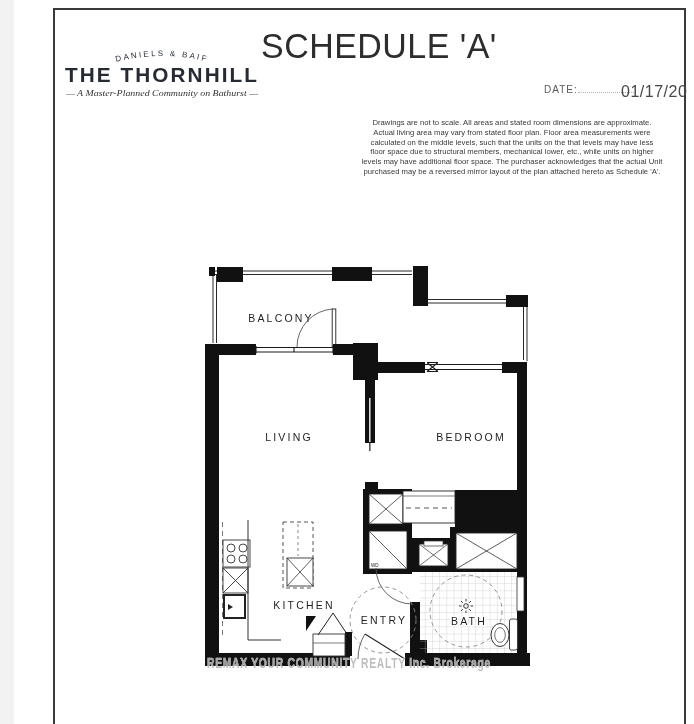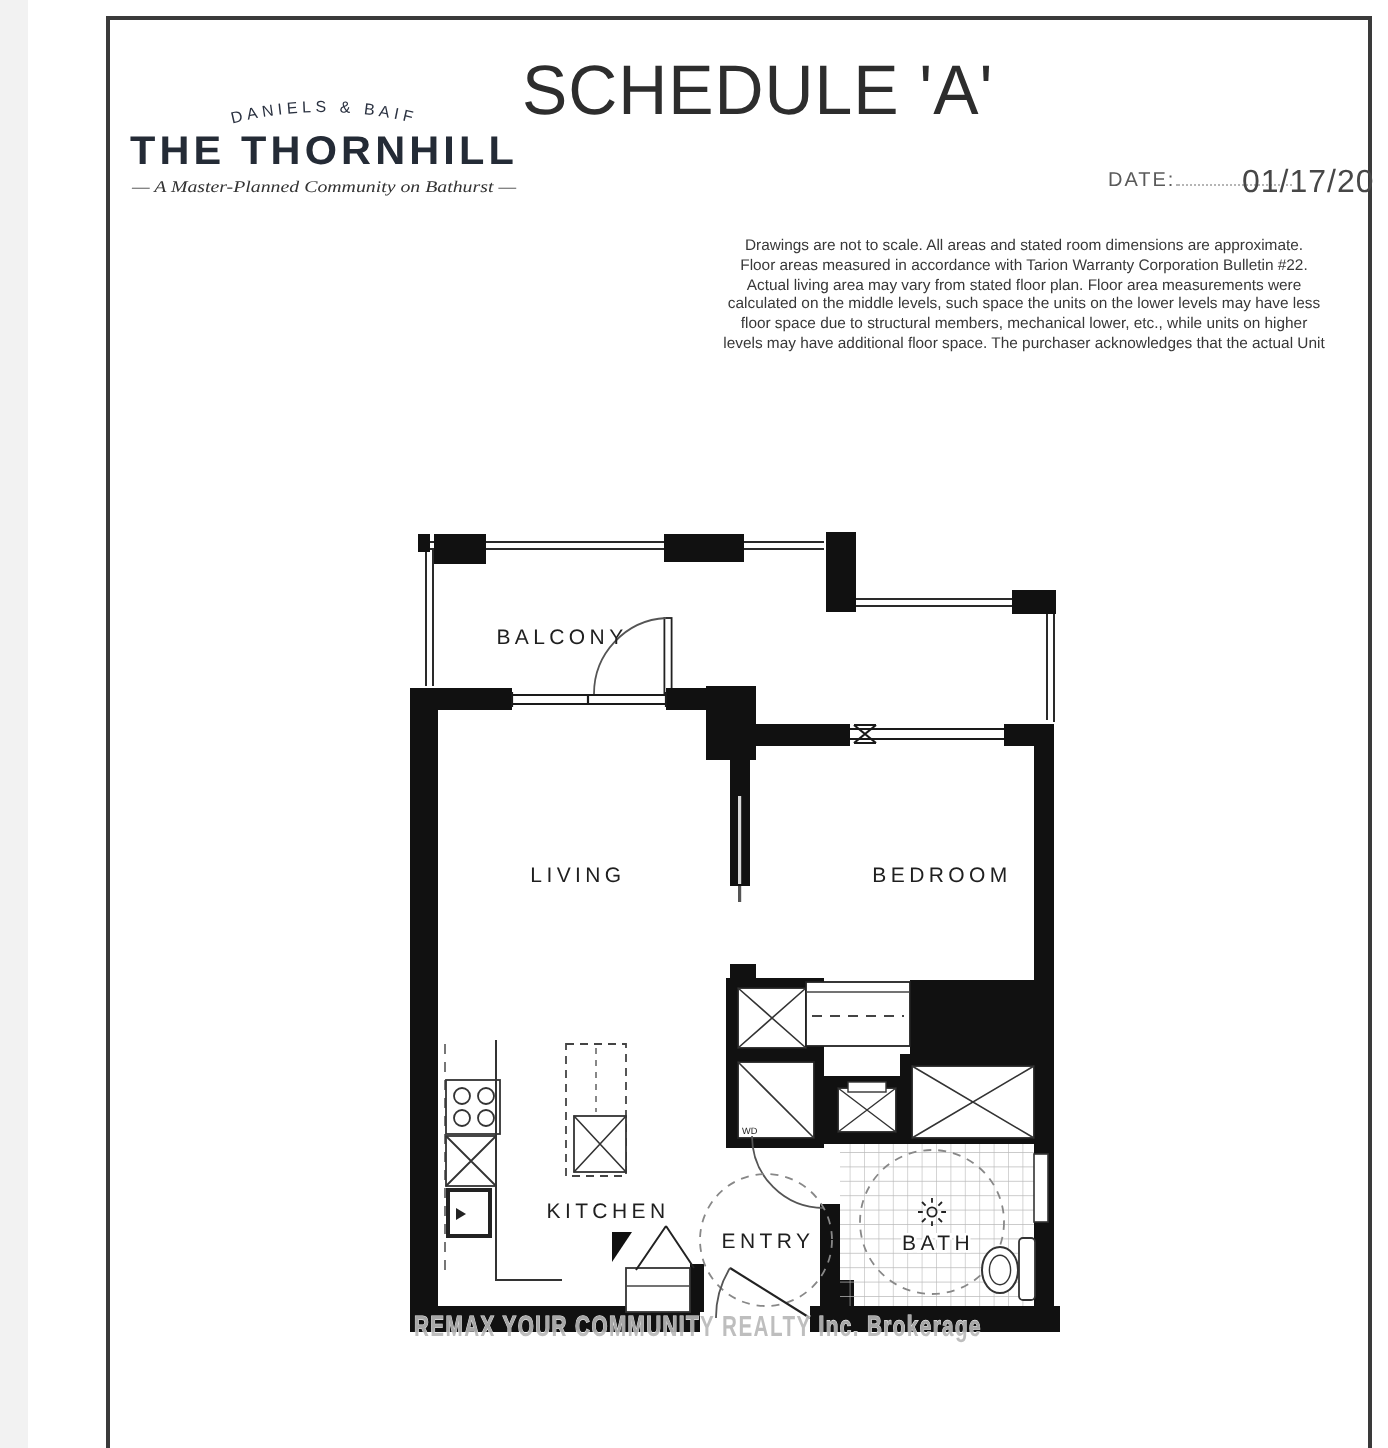--- a/index.html
+++ b/index.html
@@ -3,21 +3,21 @@
 <meta charset="utf-8">
 <style>
   html,body{margin:0;padding:0;width:694px;height:724px;background:#ffffff;overflow:hidden;
     font-family:"Liberation Sans", sans-serif;}
   .scan-strip{position:absolute;left:0;top:0;width:14px;height:724px;background:#f2f2f2;}
   .page{position:absolute;left:53px;top:8px;width:633px;height:716px;background:#ffffff;
     border:2px solid #3a3a3a;border-bottom:none;box-sizing:border-box;}
   .logo{position:absolute;left:4px;top:16px;width:206px;height:82px;}
   .doc-title{position:absolute;left:206px;top:16px;font-size:35px;letter-spacing:.5px;
     color:#2d2d2d;transform:scaleX(.97);transform-origin:left top;white-space:nowrap;}
-  .date-row{position:absolute;left:499px;top:73px;font-size:10px;color:#5a5a5a;
+  .date-row{position:absolute;left:489px;top:73px;font-size:10px;color:#5a5a5a;
     letter-spacing:1px;white-space:nowrap;}
   .date-dots{display:inline-block;width:58px;border-bottom:1px dotted #b5b5b5;height:9px;}
   .date-value{position:absolute;left:566px;top:73px;font-size:16px;color:#474747;letter-spacing:.5px;}
   .disclaimer{position:absolute;left:294px;top:108px;width:326px;text-align:center;
     font-size:7.7px;line-height:9.8px;color:#383838;}
   svg.plan{position:absolute;left:0;top:0;pointer-events:none;
     font-family:"Liberation Sans", sans-serif;}
   svg.logo-svg{font-family:"Liberation Sans", sans-serif;}
   .room-label{font-size:10.5px;letter-spacing:2.2px;fill:#1f1f1f;}
 </style>
@@ -42,25 +42,25 @@
   </div>
 
   <div class="doc-title">SCHEDULE 'A'</div>
   <div class="date-row">
     <span>DATE:</span><span class="date-dots"></span>
   </div>
   <div class="date-value">01/17/20</div>
 
   <div class="disclaimer">
     <div>Drawings are not to scale. All areas and stated room dimensions are approximate.</div>
-    <div>Floor areas measured in accordance with Tarion Warranty Corporation Bulletin #22.</div>
     <div>Actual living area may vary from stated floor plan. Floor area measurements were</div>
-    <div>calculated on the middle levels, such space the units on the lower levels may have less</div>
+    <div>calculated on the middle levels, such that the units on the that levels may have less</div>
     <div>floor space due to structural members, mechanical lower, etc., while units on higher</div>
     <div>levels may have additional floor space. The purchaser acknowledges that the actual Unit</div>
+    <div>purchased may be a reversed mirror layout of the plan attached hereto as Schedule 'A'.</div>
   </div>
 </div>
 
 <svg class="plan" width="694" height="724" viewBox="0 0 694 724">
   <defs>
     <pattern id="tiles" width="7.2" height="7.2" patternUnits="userSpaceOnUse">
       <path d="M 7.2 0 L 0 0 0 7.2" fill="none" stroke="#b9b9b9" stroke-width="0.6"></path>
     </pattern>
   </defs>
 

